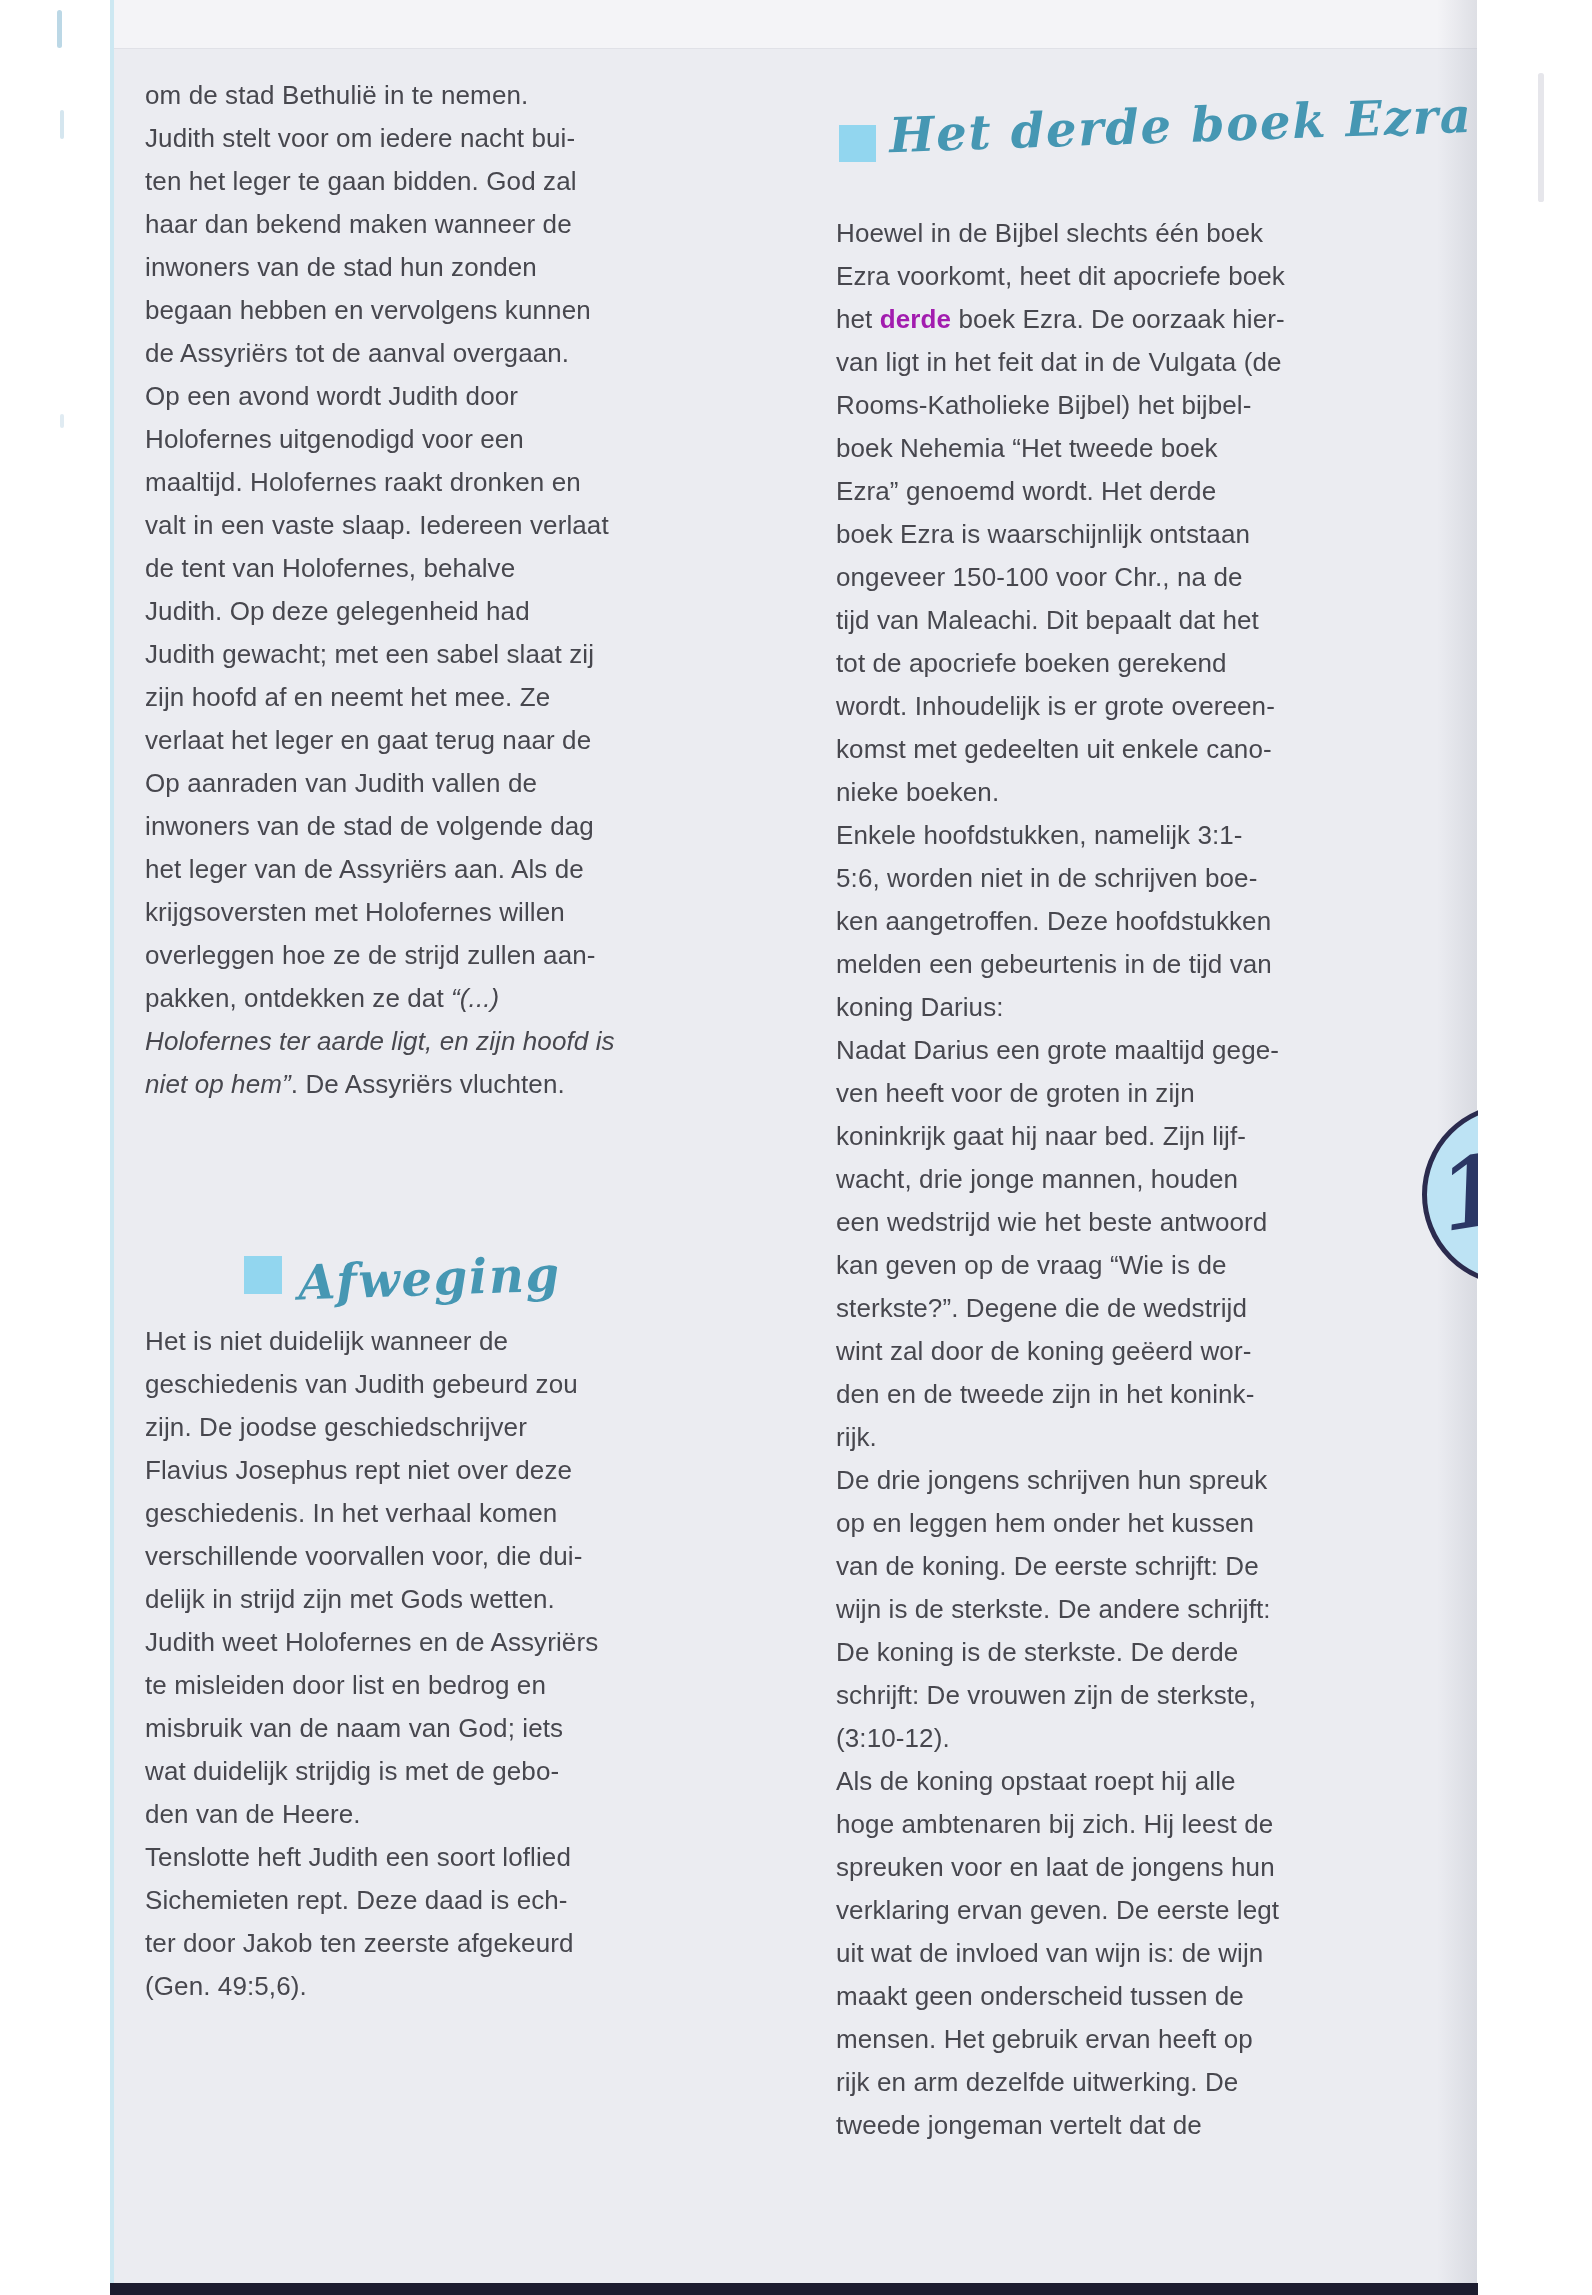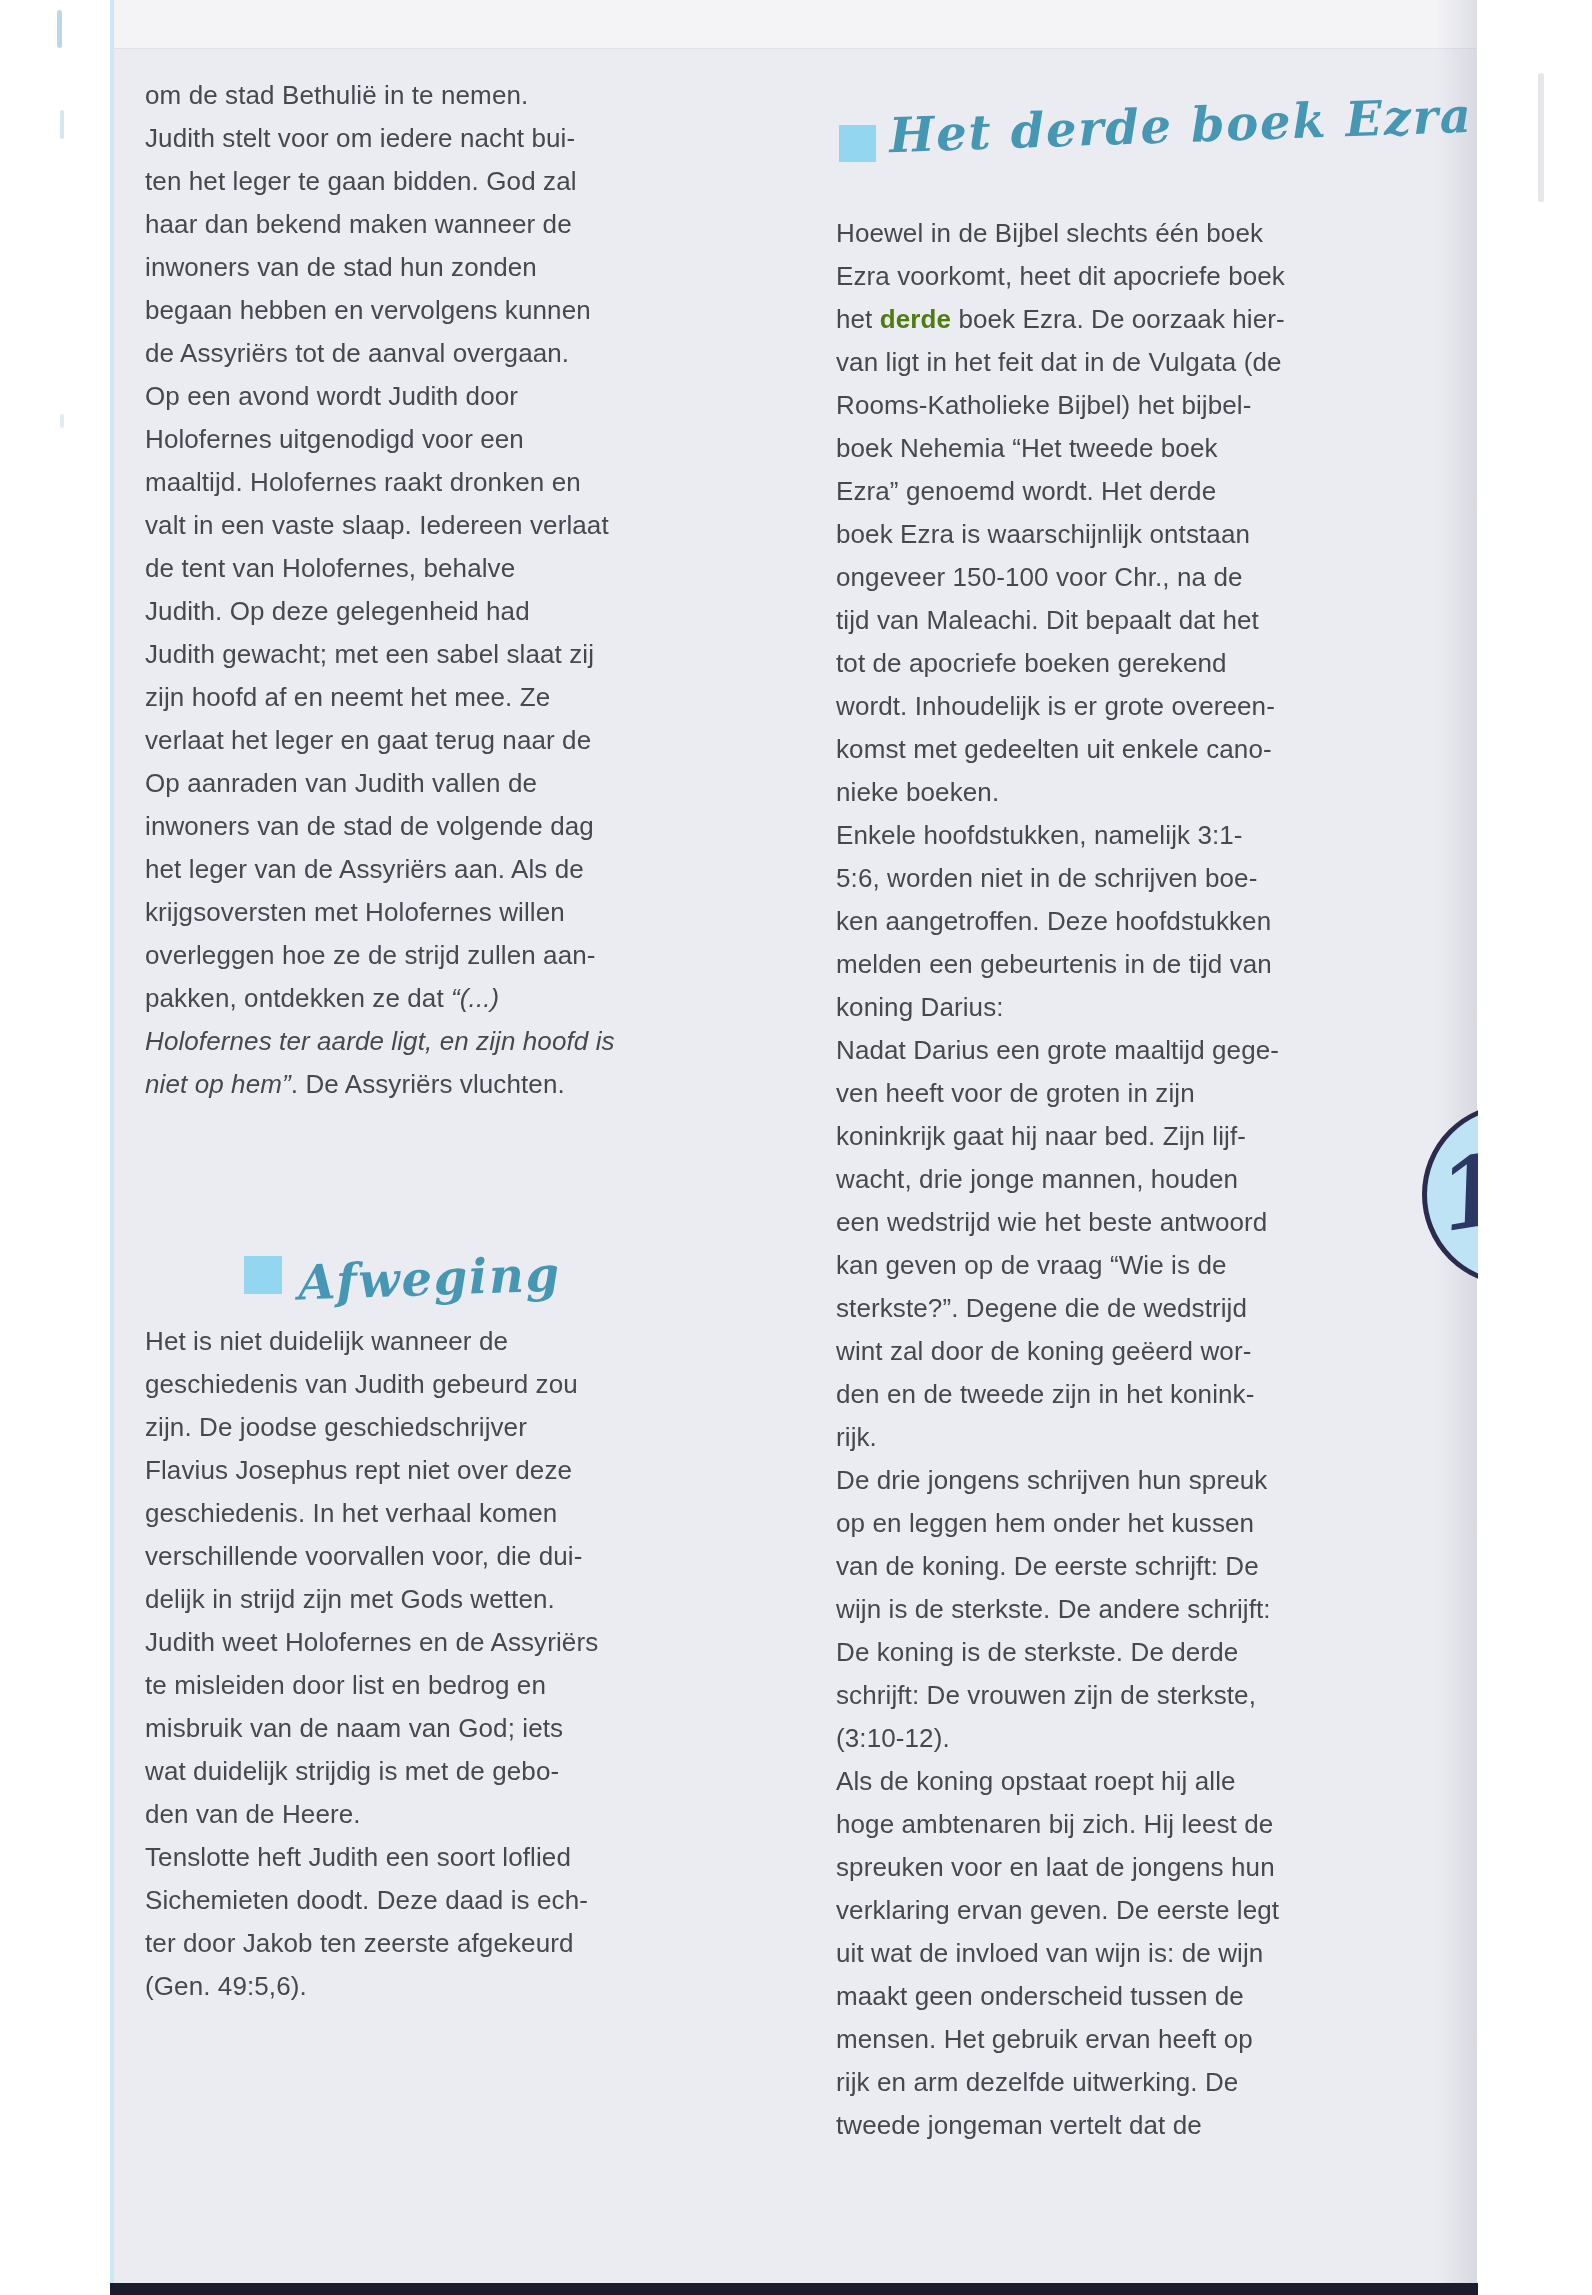--- a/index.html
+++ b/index.html
@@ -30,21 +30,21 @@
     position:absolute;left:110px;top:2283px;width:1368px;height:12px;
     background:#1c1c2f;
   }
   
   .col{position:absolute;}
   .tline{
     height:43px;line-height:43px;font-size:26px;
     color:#47474e;white-space:nowrap;letter-spacing:0.1px;
   }
   .tline .i{font-style:italic;}
-  .tline .b{font-weight:700;color:#4d7c0f;}
+  .tline .b{font-weight:700;color:#a21caf;}
   
   .accent-square{position:absolute;background:#92d6ef;}
   .script-heading{
     position:absolute;
     font-family:"DejaVu Serif","Liberation Serif",serif;
     font-style:italic;font-weight:600;
     color:#4697b3;letter-spacing:1.7px;
     transform:rotate(-2deg);
     white-space:nowrap;
   }
@@ -125,21 +125,21 @@
     <div class="tline"><span>Flavius Josephus rept niet over deze</span></div>
     <div class="tline"><span>geschiedenis. In het verhaal komen</span></div>
     <div class="tline"><span>verschillende voorvallen voor, die dui-</span></div>
     <div class="tline"><span>delijk in strijd zijn met Gods wetten.</span></div>
     <div class="tline"><span>Judith weet Holofernes en de Assyriërs</span></div>
     <div class="tline"><span>te misleiden door list en bedrog en</span></div>
     <div class="tline"><span>misbruik van de naam van God; iets</span></div>
     <div class="tline"><span>wat duidelijk strijdig is met de gebo-</span></div>
     <div class="tline"><span>den van de Heere.</span></div>
     <div class="tline"><span>Tenslotte heft Judith een soort loflied</span></div>
-    <div class="tline"><span>Sichemieten doodt. Deze daad is ech-</span></div>
+    <div class="tline"><span>Sichemieten rept. Deze daad is ech-</span></div>
     <div class="tline"><span>ter door Jakob ten zeerste afgekeurd</span></div>
     <div class="tline"><span>(Gen. 49:5,6).</span></div>
   </div>
 
 <div class="accent-square" id="sq-ezra"></div>
 <div class="script-heading" id="script-ezra">Het derde boek Ezra</div>
 
 <div class="col" style="left:836px;top:212px;width:578px;">
     <div class="tline"><span>Hoewel in de Bijbel slechts één boek</span></div>
     <div class="tline"><span>Ezra voorkomt, heet dit apocriefe boek</span></div>

